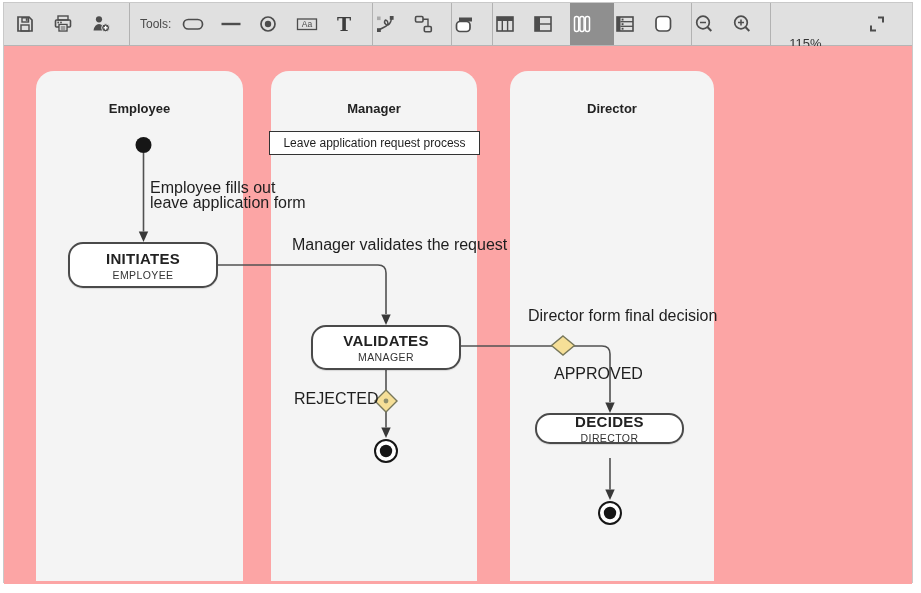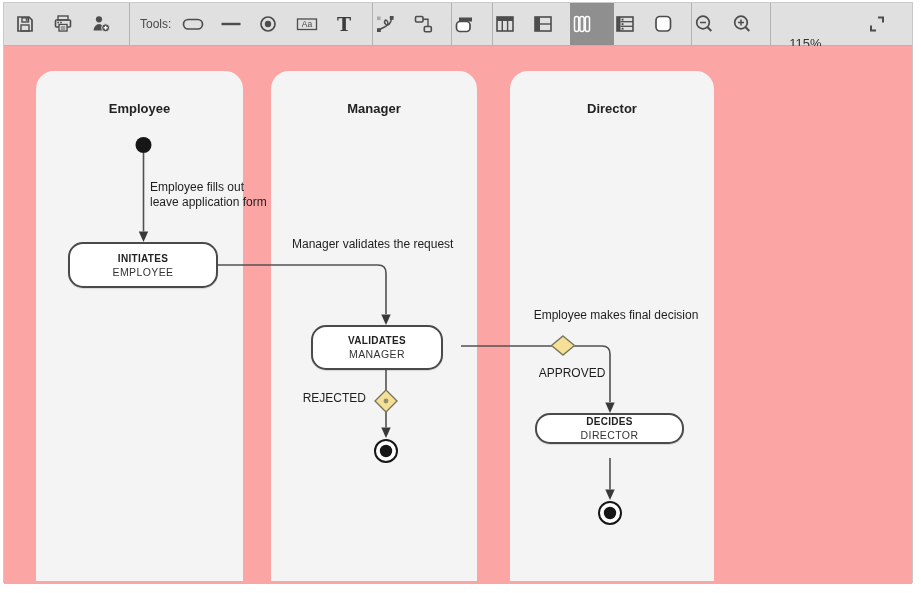--- a/index.html
+++ b/index.html
@@ -16,28 +16,28 @@
   .tb-label{font-size:12px;color:#4a4a4a;margin:0 10px 0 9px;flex:0 0 auto;}
   .tb-zoom{font-size:13px;color:#333;width:66px;text-align:center;flex:0 0 auto;margin-top:39px;}
   .tb-spacer{flex:1 1 auto;}
   .tb-btn svg{display:block;}
   
   .canvas{position:relative;width:908px;height:538px;background:#fca5a5;overflow:hidden;}
   .lane{position:absolute;top:25px;height:510px;background:#f4f4f4;
     border-radius:18px 18px 0 0;}
   .lane-title{margin-top:30px;text-align:center;font-weight:bold;font-size:13px;color:#222;}
   .overlay{position:absolute;left:0;top:0;width:908px;height:538px;}
-  .dlabel{position:absolute;font-size:12px;color:#1e1e1e;line-height:15px;white-space:nowrap;}
+  .dlabel{position:absolute;font-size:16px;color:#1e1e1e;line-height:15px;white-space:nowrap;}
   .title-box{position:absolute;left:265px;top:85px;width:211px;height:24px;background:#fff;
     border:1.5px solid #333;box-sizing:border-box;display:flex;align-items:center;
     justify-content:center;font-size:12px;color:#1e1e1e;}
   .node{position:absolute;background:#fff;border:2px solid #4a4a4a;border-radius:15px;
     box-sizing:border-box;display:flex;flex-direction:column;align-items:center;
     justify-content:center;gap:2px;box-shadow:0 1px 1px rgba(0,0,0,0.12);}
-  .node-title{font-size:10px;font-weight:bold;color:#222;letter-spacing:.3px;}
+  .node-title{font-size:15px;font-weight:bold;color:#222;letter-spacing:.3px;}
   .node-sub{font-size:10.5px;color:#333;letter-spacing:.4px;}
 </style>
 </head>
 <body>
 
 <div class="window">
 
   <div class="toolbar">
     <div style="width:10px"></div>
 
@@ -232,36 +232,39 @@
       <path d="M457,300 H598 Q606,300 606,308 V356" fill="none" stroke="#515151" stroke-width="1.6"></path>
       <polygon points="606,367 601.3,356.5 610.7,356.5" fill="#383838"></polygon>
       <polygon points="559,290 570.5,299.5 559,309 547.5,299.5" fill="#f6df97" stroke="#77775a" stroke-width="1.4"></polygon>
 
       <line x1="606" y1="412" x2="606" y2="443.5" stroke="#515151" stroke-width="1.6"></line>
       <polygon points="606,454 601.3,443.5 610.7,443.5" fill="#383838"></polygon>
       <circle cx="606" cy="467" r="11" fill="#fff" stroke="#161616" stroke-width="2"></circle>
       <circle cx="606" cy="467" r="6.2" fill="#161616"></circle>
     </svg>
 
+    <div class="title-box">
+      <span>Leave application request process</span>
+    </div>
 
     <div class="node" style="left:64px;top:196px;width:150px;height:46px">
       <div class="node-title">INITIATES</div>
       <div class="node-sub">EMPLOYEE</div>
     </div>
-    <div class="node" style="left:307px;top:279px;width:132px;height:45px">
+    <div class="node" style="left:307px;top:279px;width:150px;height:45px">
       <div class="node-title">VALIDATES</div>
       <div class="node-sub">MANAGER</div>
     </div>
     <div class="node" style="left:531px;top:367px;width:149px;height:31px">
       <div class="node-title">DECIDES</div>
       <div class="node-sub">DIRECTOR</div>
     </div>
 
     <div class="dlabel" style="left:146px;top:134px">
       <div>Employee fills out</div>
       <div>leave application form</div>
     </div>
     <div class="dlabel" style="left:288px;top:191px">Manager validates the request</div>
-    <div class="dlabel" style="left:524px;top:262px;width:176px;text-align:center">Employee makes final decision</div>
-    <div class="dlabel" style="left:528px;top:320px;width:80px;text-align:center">APPROVED</div>
+    <div class="dlabel" style="left:524px;top:262px;width:176px;text-align:center">Director form final decision</div>
+    <div class="dlabel" style="left:550px;top:320px;width:80px;text-align:center">APPROVED</div>
     <div class="dlabel" style="left:290px;top:345px;width:72px;text-align:right">REJECTED</div>
   </div>
 </div>
 
 </body></html>

